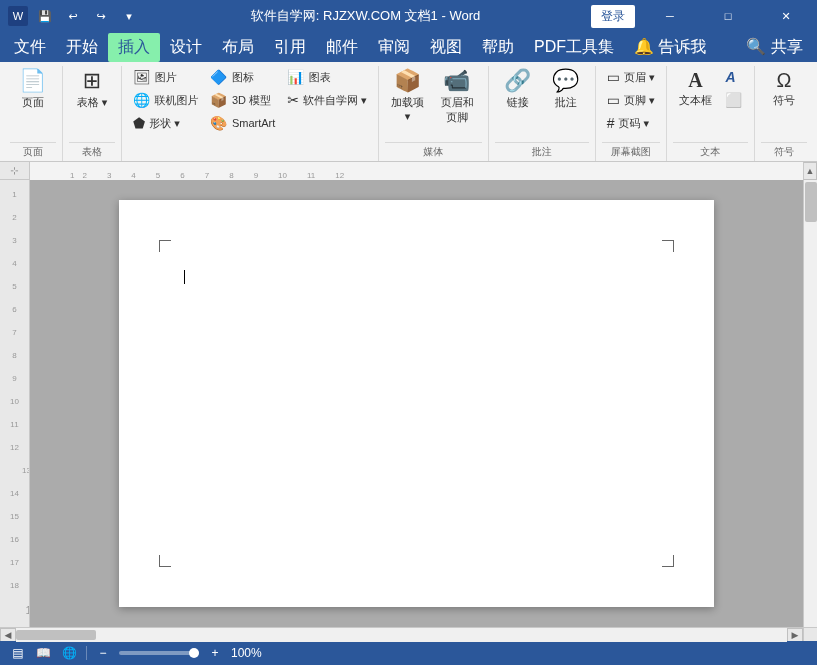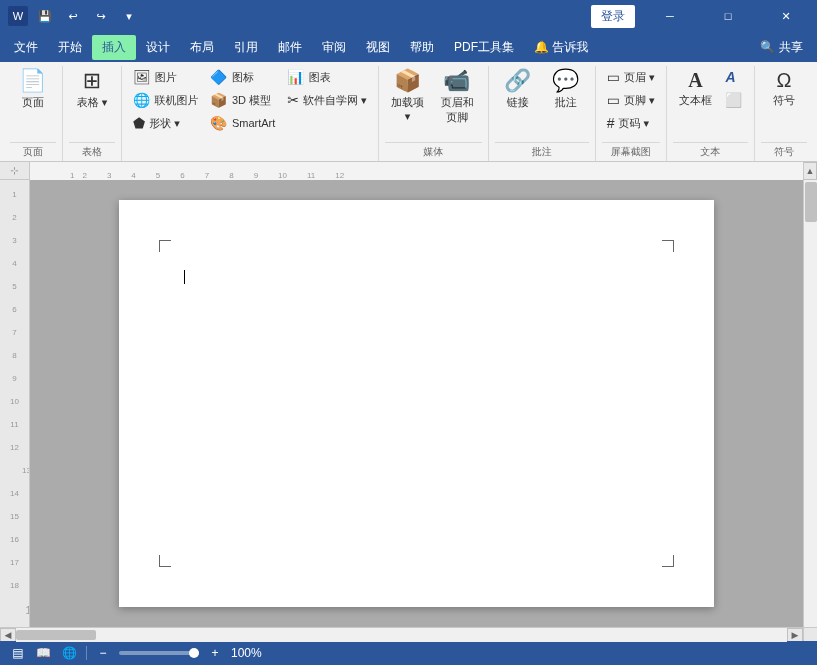--- a/index.html
+++ b/index.html
@@ -38,21 +38,21 @@
       background: #2b579a;
       display: flex;
       align-items: center;
       padding: 0 4px;
       color: white;
     }
     .menu-item {
       padding: 4px 10px;
       cursor: pointer;
       border-radius: 2px;
-      font-size: 12px;
+      font-size: 16px;
       color: white;
     }
     .menu-item.active { background: #86efac; color: #2b579a; }
 
     
     #ribbon {
       height: 100px;
       background: #f3f3f3;
       border-bottom: 1px solid #c8c8c8;
       display: flex;
@@ -268,20 +268,21 @@
 <div id="app">
 
   <div id="title-bar">
     <div class="left">
       <div class="title-icon">W</div>
       <div class="qat-btn" title="保存">💾</div>
       <div class="qat-btn" title="撤销">↩</div>
       <div class="qat-btn" title="重做">↪</div>
       <div class="qat-btn">▾</div>
     </div>
+    <div class="center">软件自学网: RJZXW.COM 文档1 - Word</div>
     <div class="right">
       <button class="login-btn">登录</button>
       <div class="win-btn">─</div>
       <div class="win-btn">□</div>
       <div class="win-btn close">✕</div>
     </div>
   </div>
 
   <div id="menu-bar">
     <div class="menu-item">文件</div>

